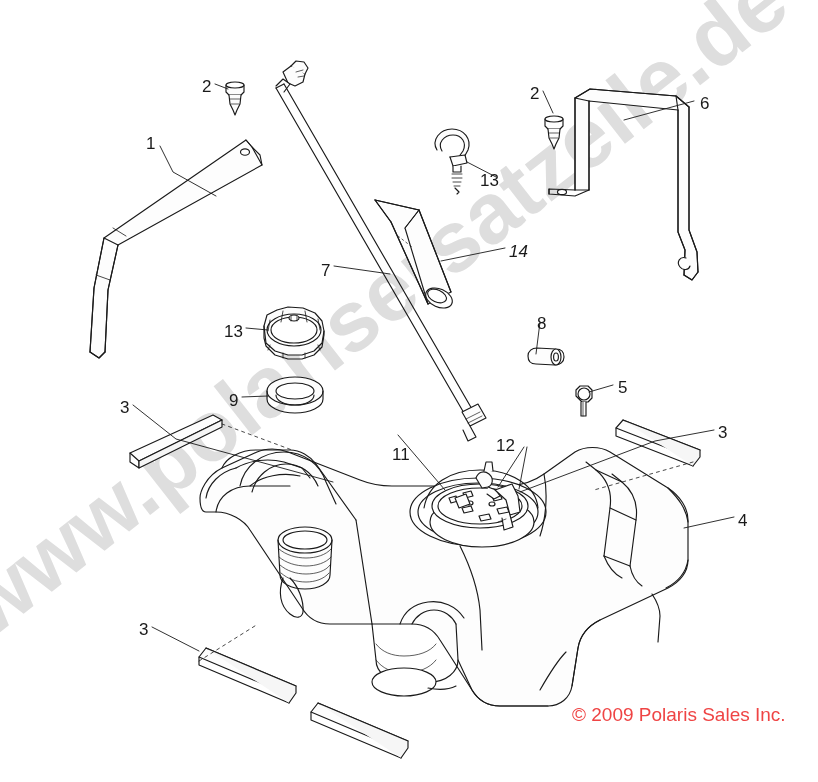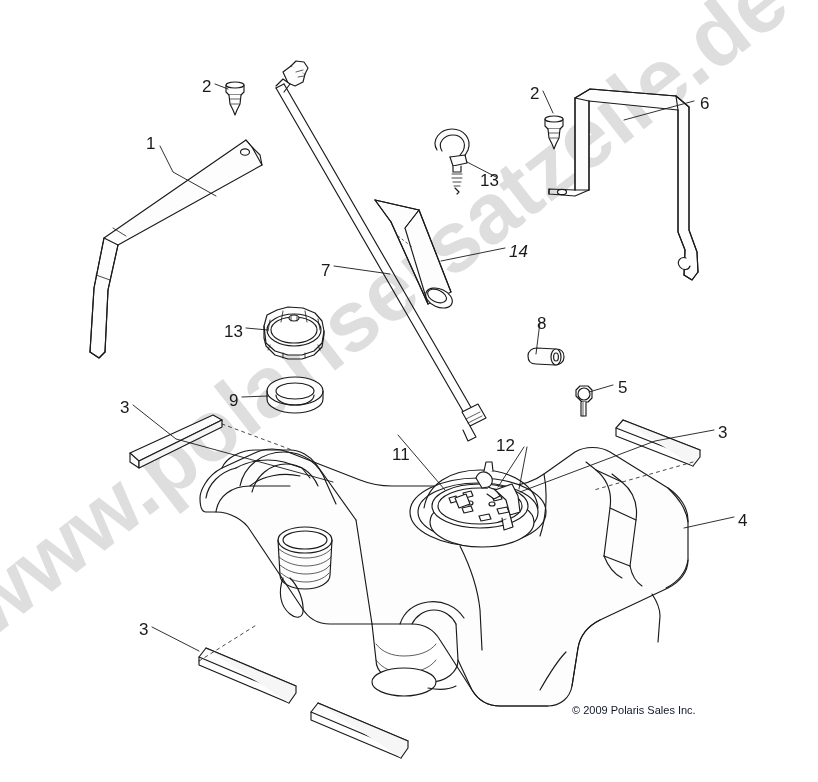--- a/index.html
+++ b/index.html
@@ -29,22 +29,22 @@
     color: #1a1a1a;
     line-height: 1;
     white-space: nowrap;
     user-select: none;
   }
   #copyright {
     position: absolute;
     left: 572px;
     top: 704px;
     font-family: "Liberation Sans", sans-serif;
-    font-size: 11px;
-    color: #0f172a;
+    font-size: 19px;
+    color: #ef4444;
     white-space: nowrap;
   }
 </style>
 </head>
 <body>
 
 <div id="page">
 
   <svg id="diagram-svg" viewBox="0 0 818 782" xmlns="http://www.w3.org/2000/svg">
     <defs>

